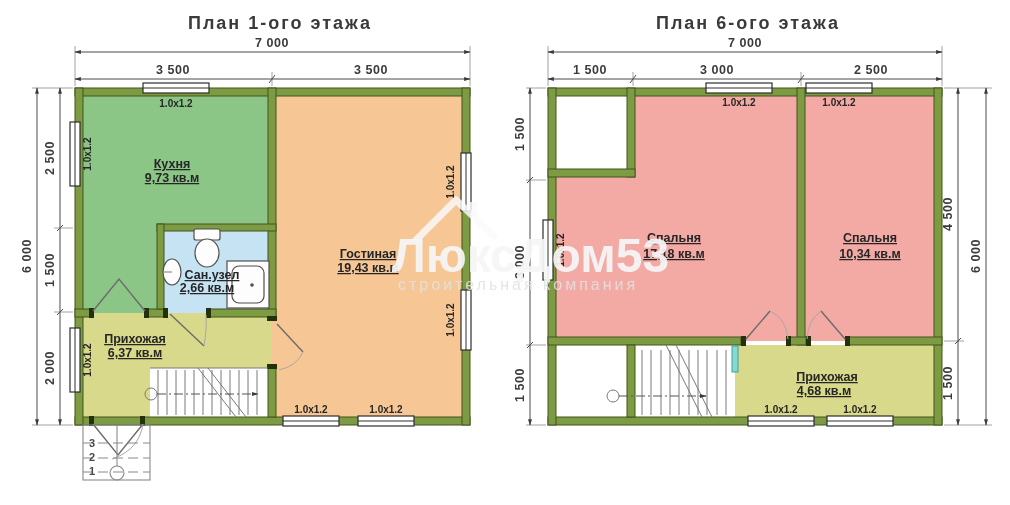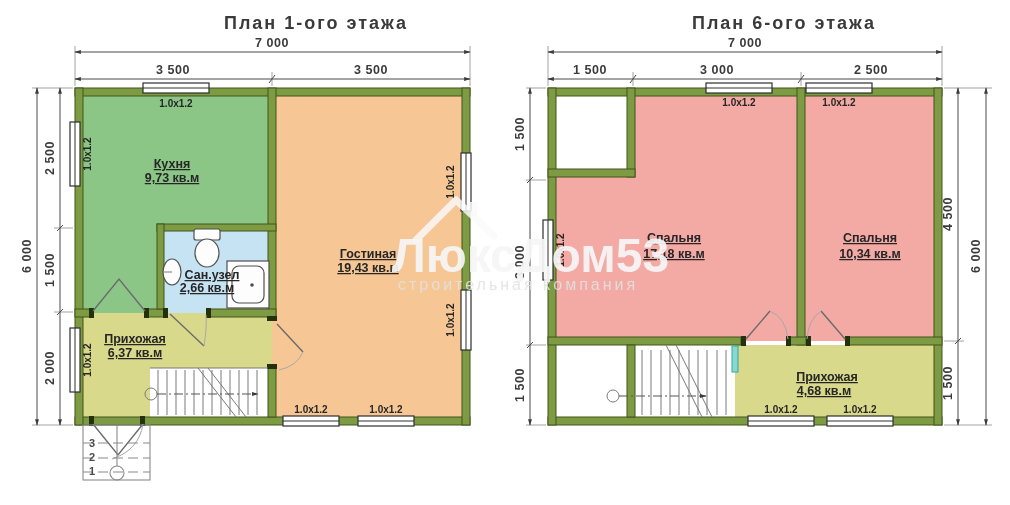--- a/index.html
+++ b/index.html
@@ -1,19 +1,19 @@
 <!DOCTYPE html>
 <html><head>
 <meta charset="utf-8">
 <style>
   html,body{margin:0;padding:0;background:#fff;}
   .canvas{position:relative;width:1010px;height:505px;background:#ffffff;overflow:hidden;
           font-family:"Liberation Sans",sans-serif;}
   .plan-title{position:absolute;top:13px;transform:translateX(-50%);
-      font-size:18px;font-weight:bold;letter-spacing:2px;color:#3a3a3a;white-space:nowrap;margin-left:36px;}
+      font-size:18px;font-weight:bold;letter-spacing:2px;color:#3a3a3a;white-space:nowrap;}
   svg text{font-family:"Liberation Sans",sans-serif;}
   .t-dim{font-size:12.5px;font-weight:bold;fill:#3b3b3b;letter-spacing:.5px;}
   .t-room{font-size:12.5px;font-weight:bold;fill:#262626;text-decoration:underline;}
   .t-win{font-size:10px;font-weight:bold;fill:#262626;}
   .t-step{font-size:11px;font-weight:bold;fill:#4a4a4a;}
   .wall{fill:#7c9b43;stroke:#42551b;stroke-width:1;}
   .jamb{fill:#25310d;}
   .win{fill:#ffffff;stroke:#2e2e2e;stroke-width:1.2;}
   .winline{stroke:#2e2e2e;stroke-width:1;fill:none;}
   .dim{stroke:#4a4a4a;stroke-width:1;fill:none;}

